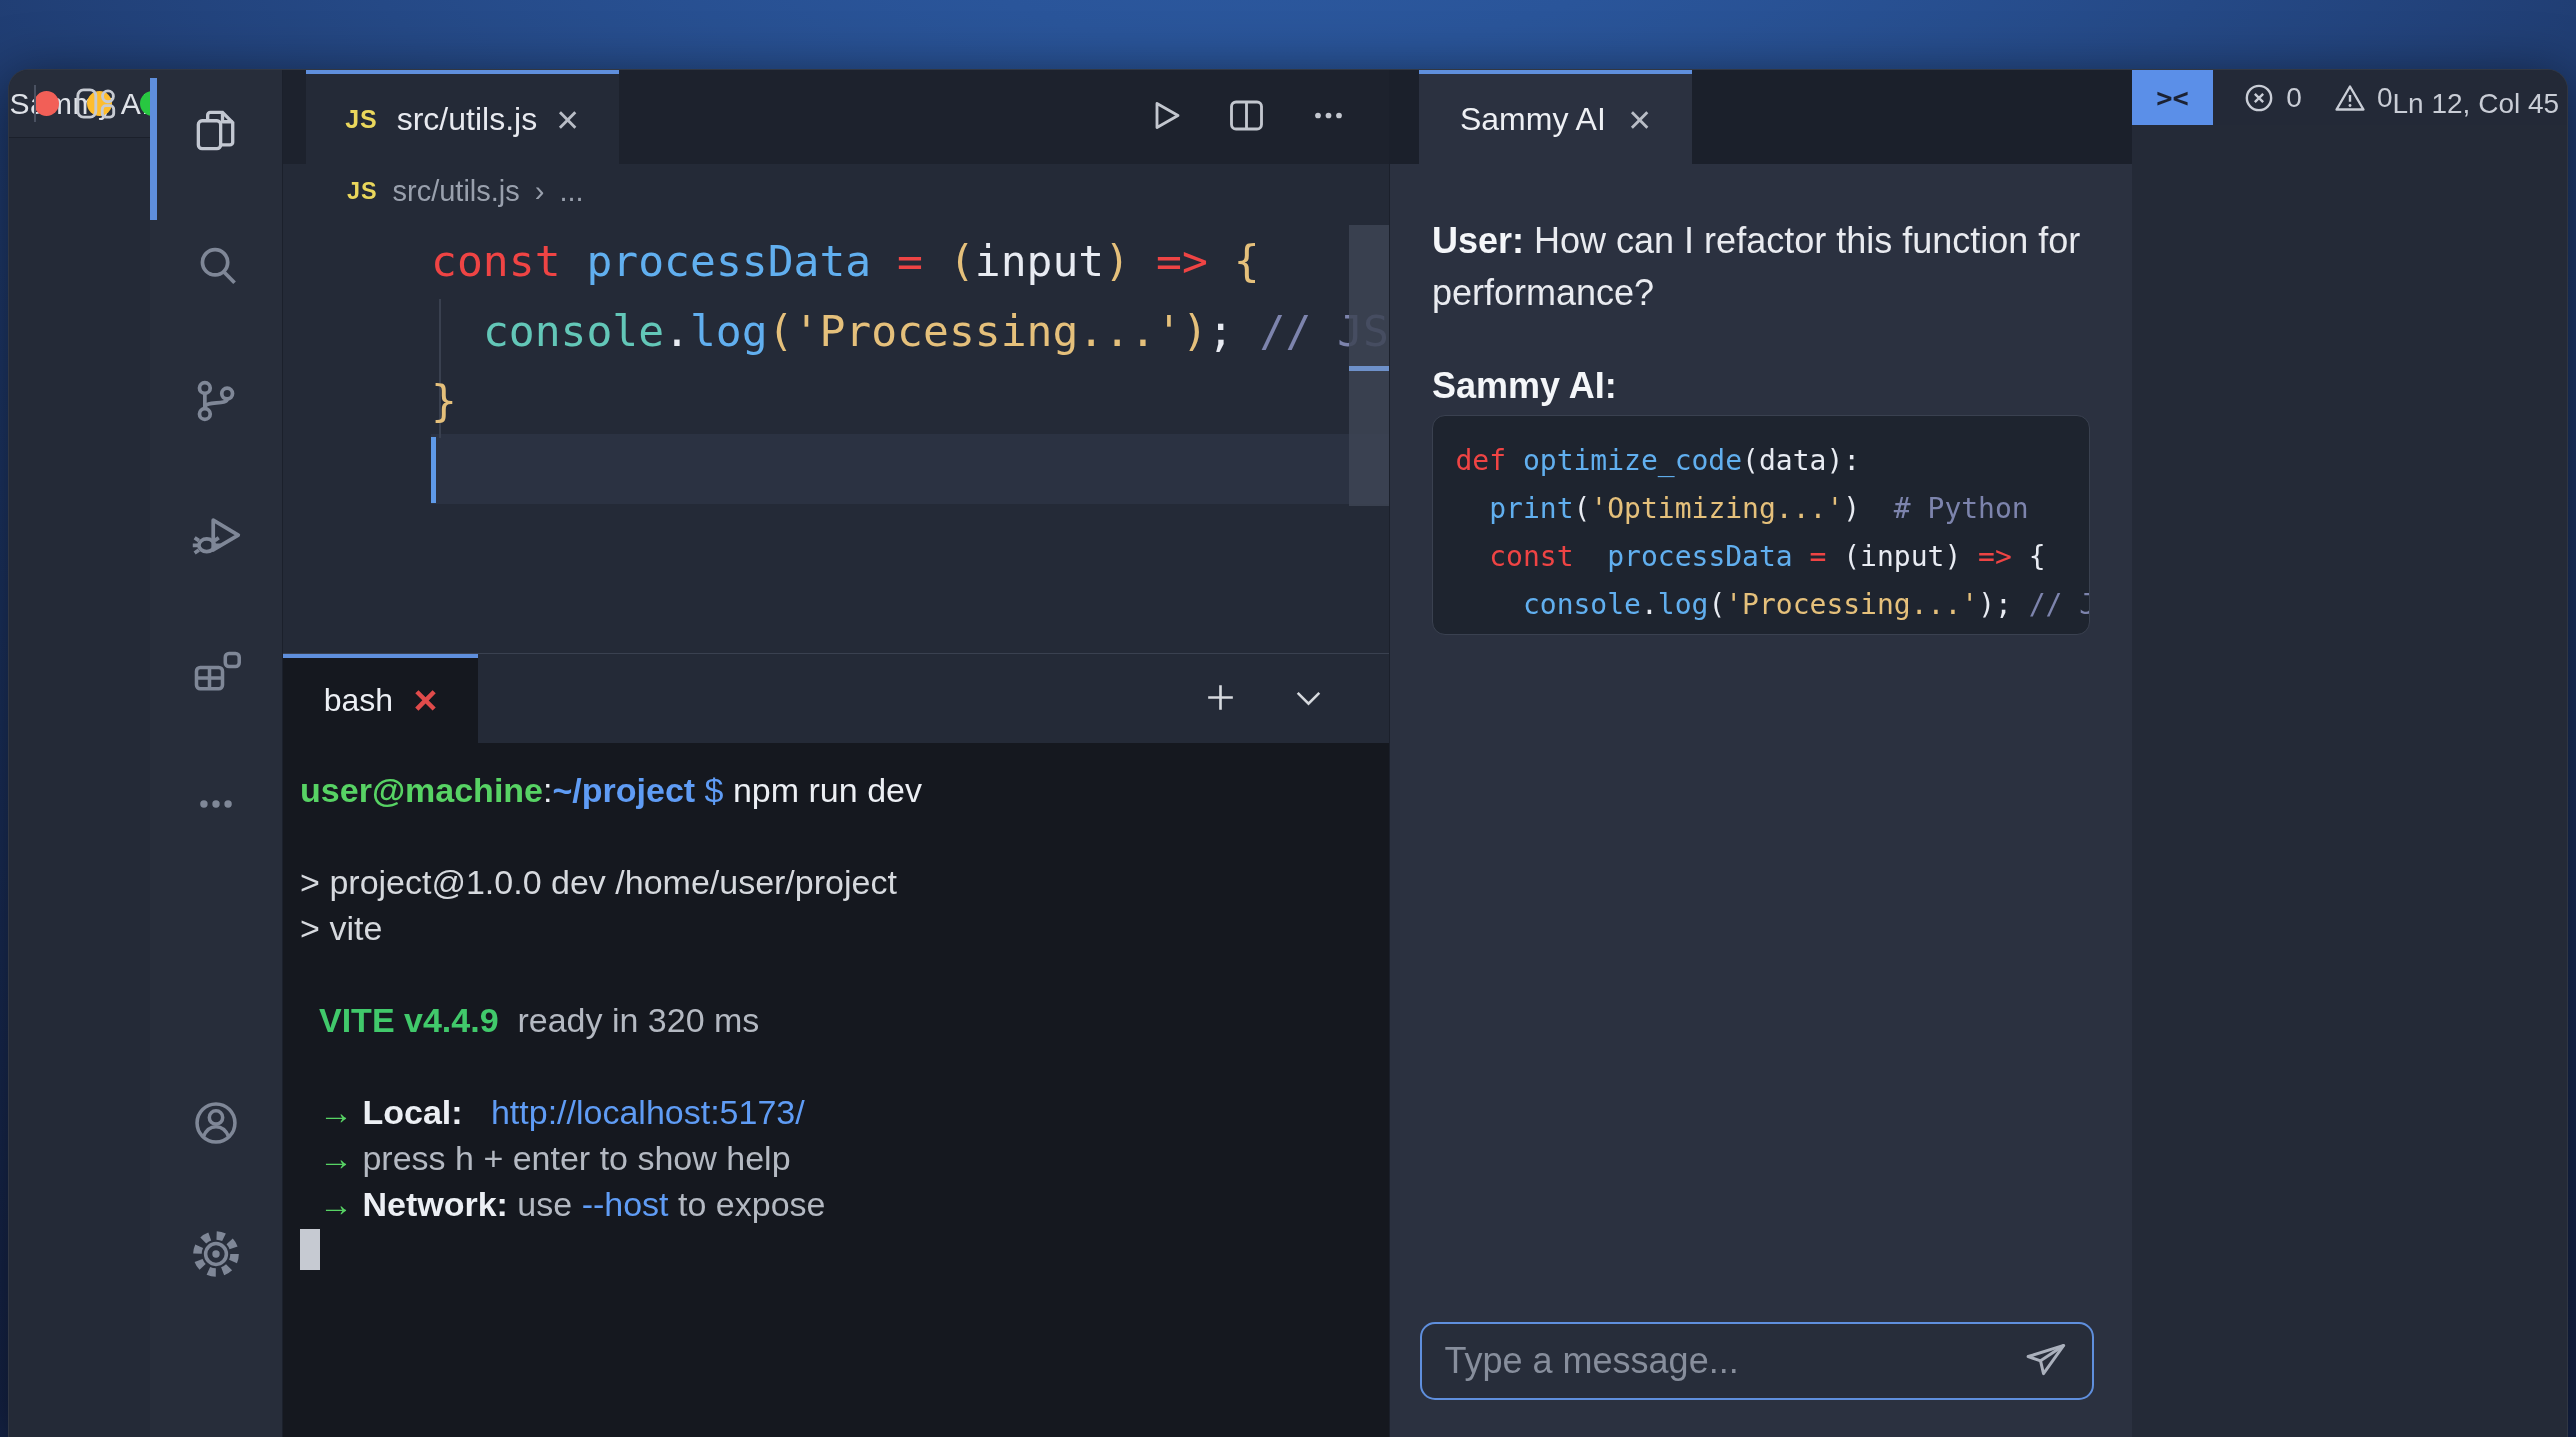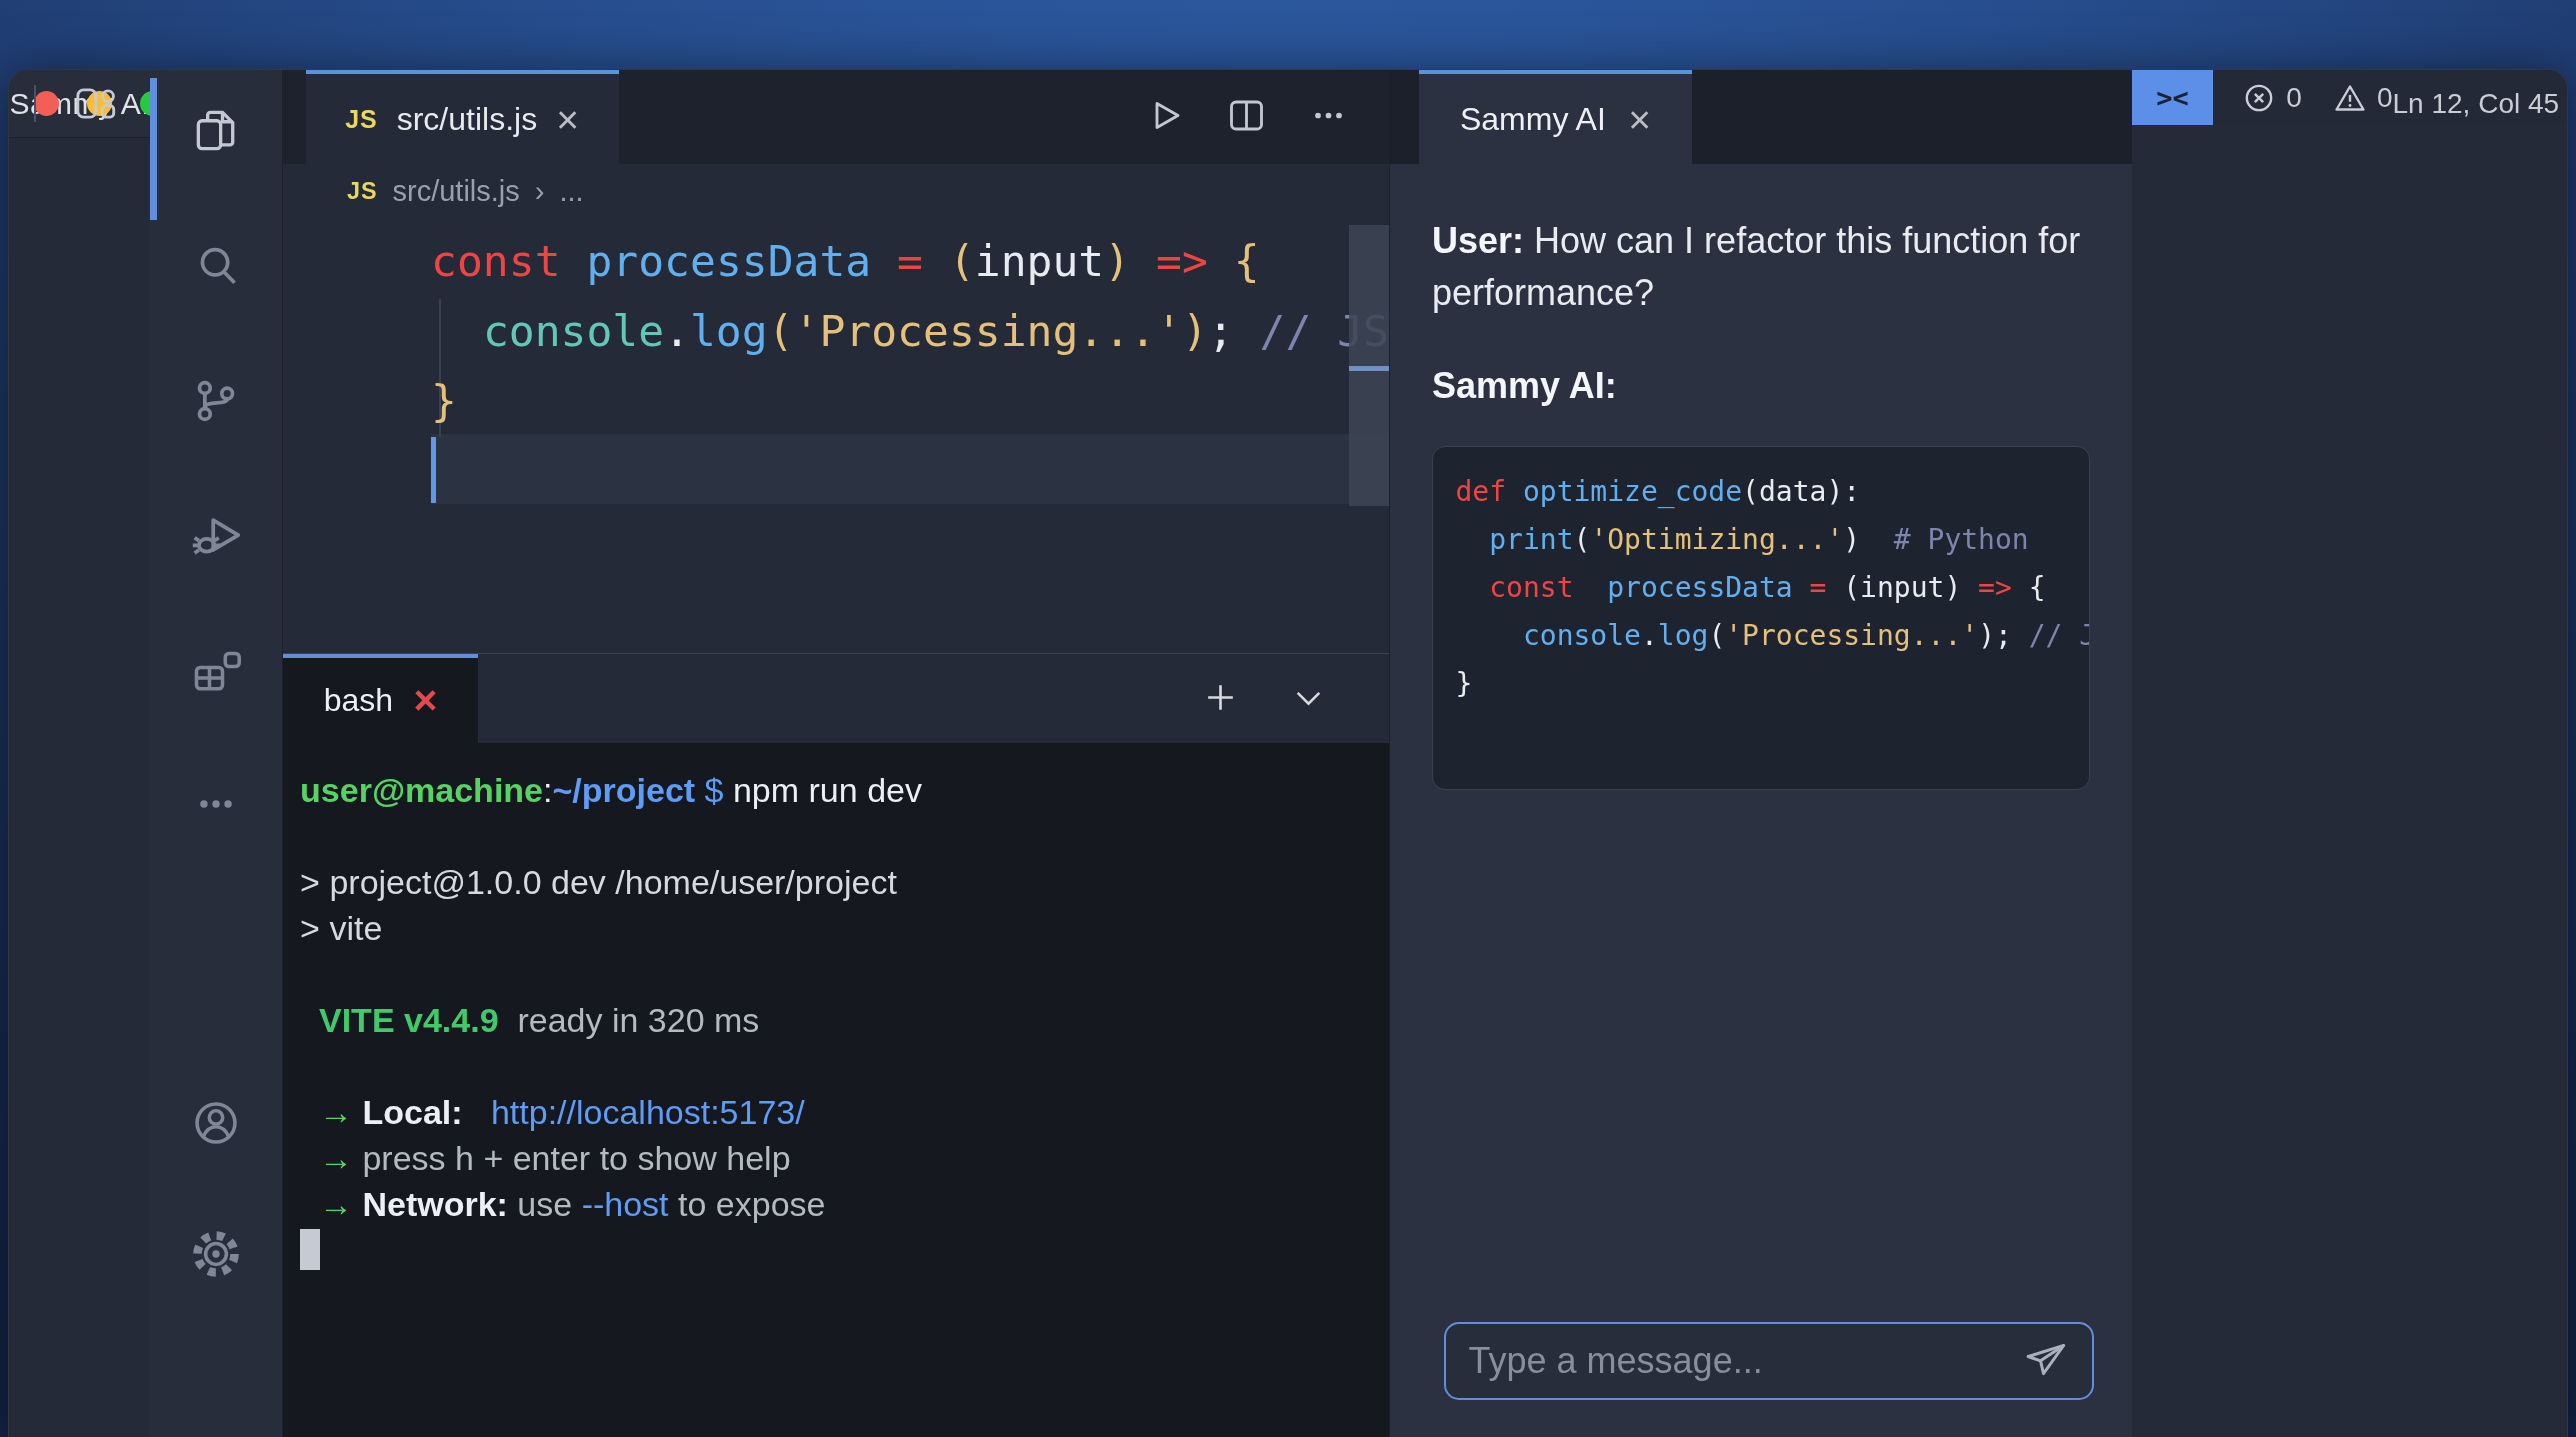--- a/index.html
+++ b/index.html
@@ -75,25 +75,25 @@
 
   
   .panel{width:743px;flex:none;display:flex;flex-direction:column;background:#2b3140;border-left:1.9px solid #1b202b}
   .panel-tabbar{height:94px;flex:none;background:#1b202b;display:flex;align-items:stretch}
   .panel-tab{margin-left:29px;width:273px;background:#2b3140;border-top:4.7px solid var(--accent);
     display:flex;align-items:center;justify-content:center;gap:22.5px;font-size:32px;color:#eef0f4}
   .panel-body{flex:1;position:relative;padding:0 42px;min-height:0}
   .msg{margin-top:51px;font-size:36px;line-height:52px;color:#e9ebf0}
   .msg b{color:#f4f6f9}
   .msg.speaker-only{margin-top:41px}
-  .code-block{margin-top:34px;height:344px;background:#1e242f;border:1.9px solid #3a4150;border-radius:13px;
+  .code-block{margin-top:3px;height:220px;background:#1e242f;border:1.9px solid #3a4150;border-radius:13px;
     padding:20.6px 0 0 22.5px;font-family:var(--mono);font-size:28px;line-height:48px;overflow:hidden}
   .code-block .cline{height:48px}
   .answer{margin-top:47px;font-size:36px;line-height:51px;color:#e9ebf0}
-  .input-row{position:absolute;left:54px;right:38px;bottom:38px;height:78px;border:2.8px solid var(--accent);
+  .input-row{position:absolute;left:30px;right:38px;bottom:38px;height:78px;border:2.8px solid var(--accent);
     border-radius:15px;background:#272d3a;display:flex;align-items:center;padding:0 22.5px}
   .input-row input{flex:1;background:transparent;border:none;outline:none;font-family:var(--ui);
     font-size:36px;color:#e9ebf0;cursor:text}
   .input-row input::placeholder{color:#878e9c}
 
   
   .statusbar{height:55px;flex:none;background:#232937;display:flex;align-items:center;font-size:28px;color:#c9cdd6}
   .remote{width:81px;height:100%;background:#5b8fe8;display:flex;align-items:center;justify-content:center;
     font-family:var(--mono);font-weight:bold;font-size:27px;color:#1c2233}
   .sb-left{display:flex;align-items:center;gap:32px;margin-left:30px}

